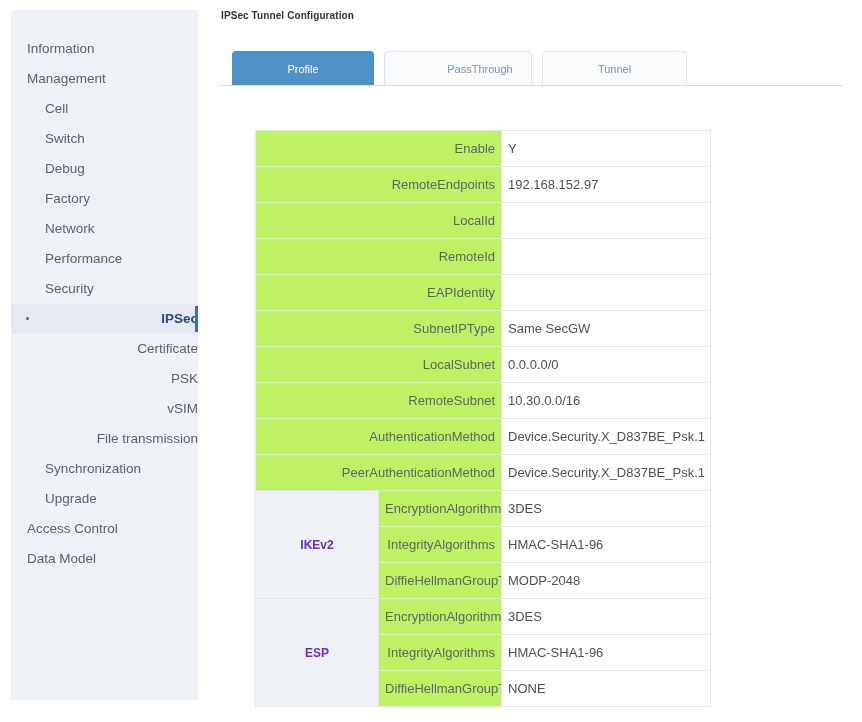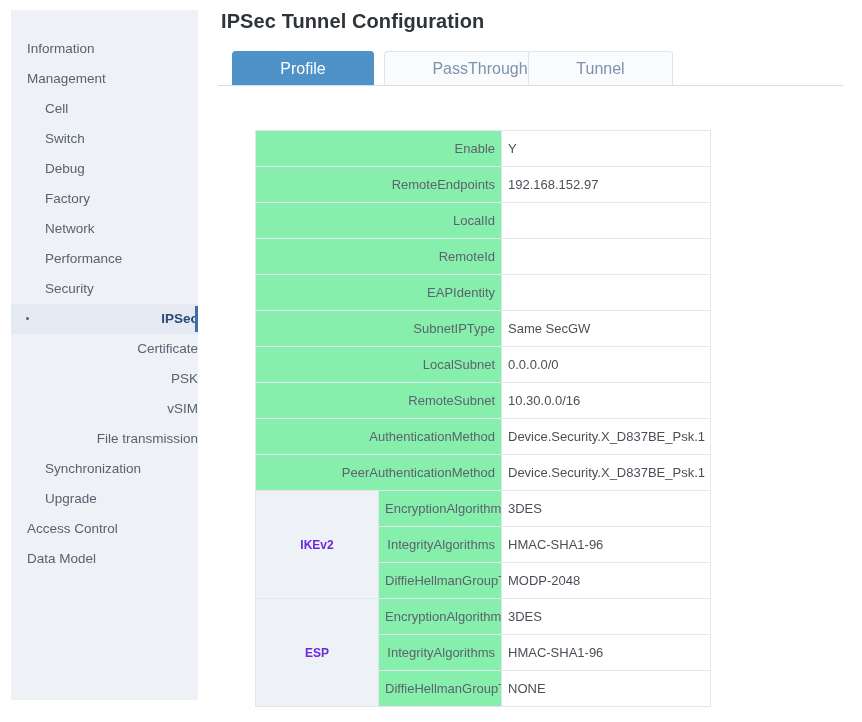--- a/index.html
+++ b/index.html
@@ -69,21 +69,21 @@
     position: absolute;
     left: 218px;
     top: 0;
     right: 0;
     bottom: 0;
   }
   #page-title {
     position: absolute;
     left: 3px;
     top: 10px;
-    font-size: 20px;
+    font-size: 10px;
     font-weight: bold;
     color: #2f3439;
     letter-spacing: 0.1px;
   }
 
   
   #tabbar {
     position: absolute;
     left: 0px;
     top: 51px;
@@ -97,41 +97,41 @@
     width: 625px;
     height: 1px;
     background: #d5dde6;
   }
   .tab {
     position: absolute;
     top: 0;
     height: 34px;
     line-height: 34px;
     text-align: center;
-    font-size: 16px;
+    font-size: 11px;
     border-radius: 4px 4px 0 0;
     box-sizing: border-box;
     cursor: pointer;
     white-space: nowrap;
   }
   .tab.inactive {
     background: #fafbfd;
     border: 1px solid #dde4ec;
     border-bottom: none;
     color: #7b93ad;
   }
   .tab.active {
     background: #4e92c8;
     color: #ffffff;
     border: 1px solid #4e92c8;
     border-bottom: none;
   }
   #tab-0 { left: 14px;  width: 142px; }
   #tab-1 { left: 166px; width: 148px; padding-left: 44px; }
-  #tab-2 { left: 310px; width: 145px; }
+  #tab-2 { left: 324px; width: 145px; }
 
   
   #cfg-table {
     position: absolute;
     left: 37px;
     top: 130px;
     width: 455px;
     border-collapse: collapse;
     table-layout: fixed;
     font-size: 13px;
@@ -147,21 +147,21 @@
   }
   td.grp {
     width: 58px;
     background: #eef1f6;
     text-align: center;
     font-weight: bold;
     color: #6d28d9;
     font-size: 12px;
   }
   td.lbl {
-    background: #86efac;
+    background: #bef264;
     text-align: right;
     color: #5d636c;
     padding-right: 7px;
   }
   td.val {
     width: 209px;
     background: #ffffff;
     color: #4a4f57;
     padding-left: 8px;
   }

